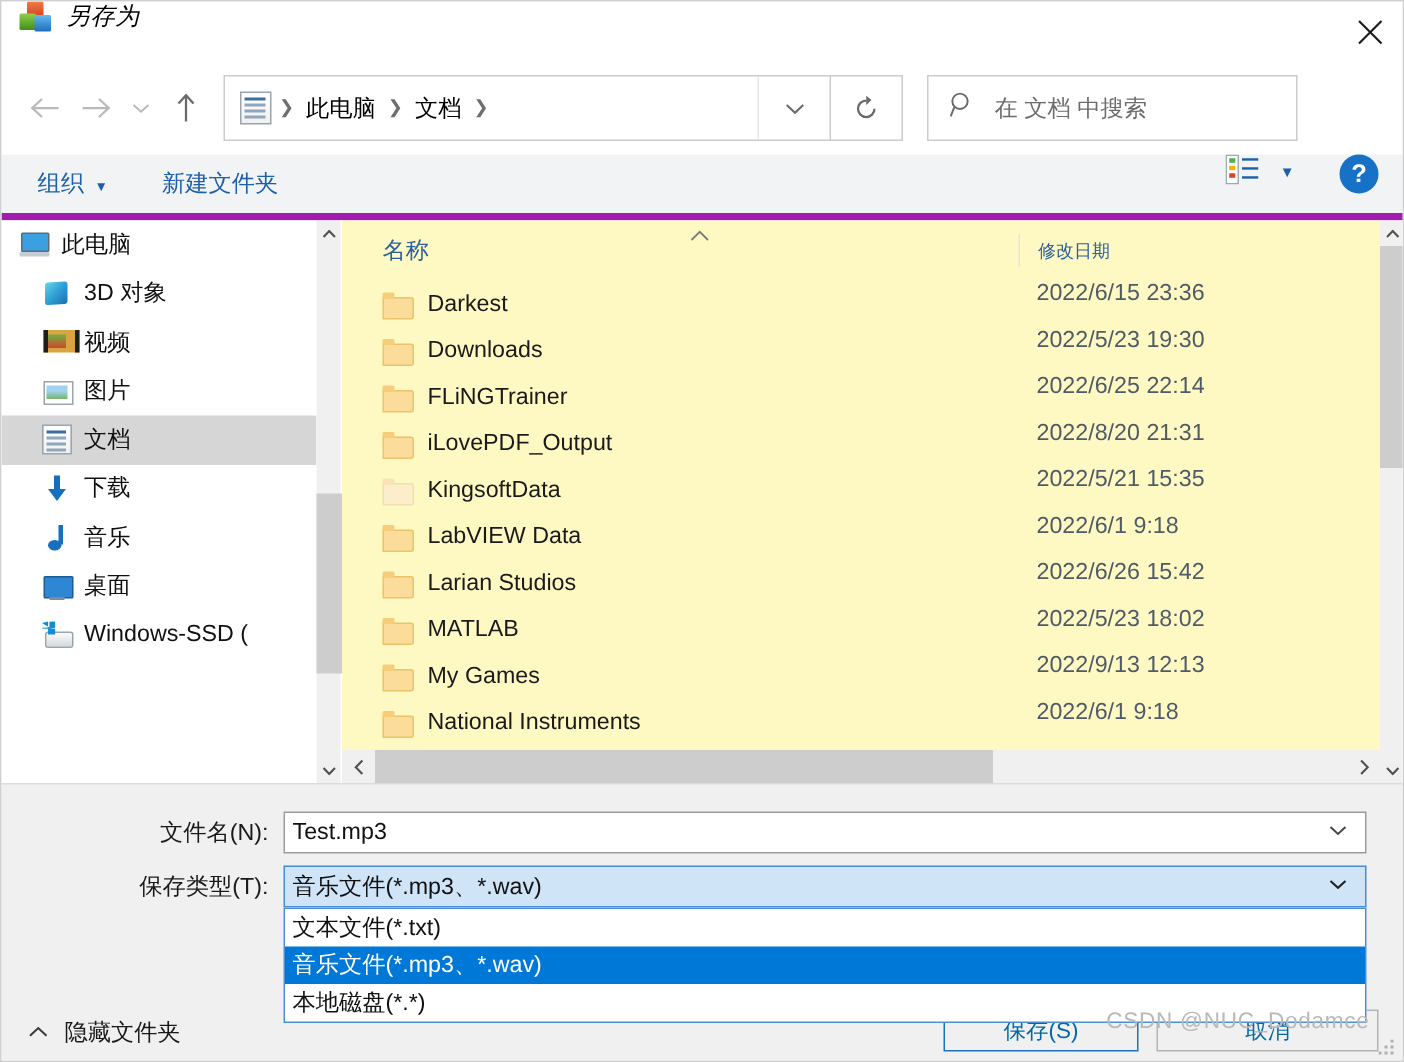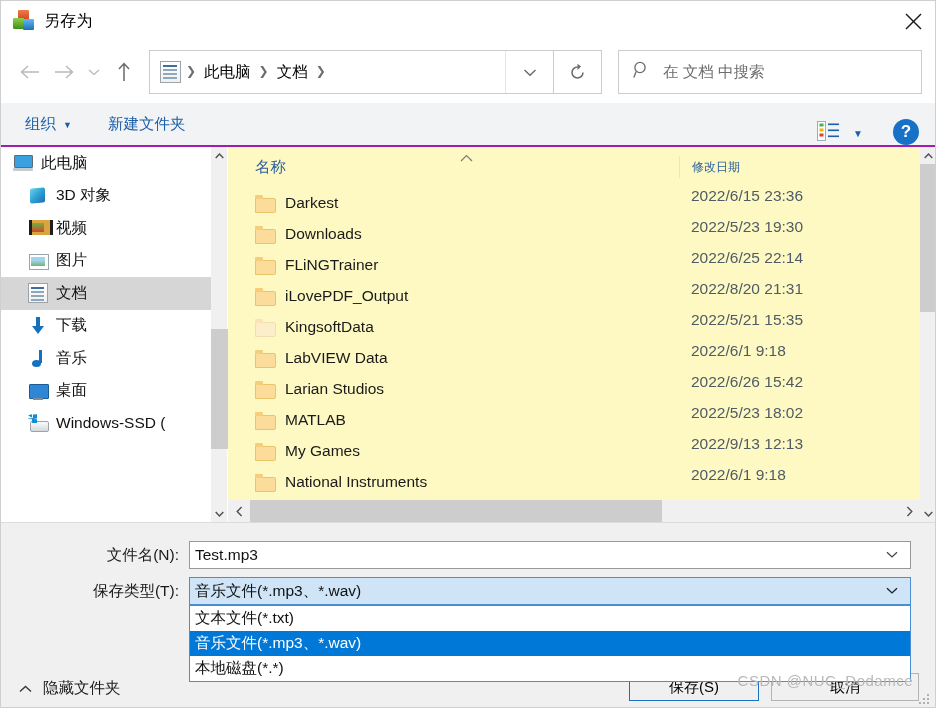--- a/index.html
+++ b/index.html
@@ -15,21 +15,21 @@
     background: #ffffff;
     border: 1px solid #cfcfcf;
     overflow: hidden;
   }
 
   
   #titlebar {
     position: absolute; left: 0; top: 0;
     width: 936px; height: 40px;
     background: #ffffff;
-    display: flex; align-items: center;
+    display: flex; align-items: flex-start; font-style: italic;
   }
   #title-icon {
     margin-left: 12px; width: 22px; height: 22px;
     position: relative; flex: none;
   }
   #title-text {
     margin-left: 9px; font-size: 16px; color: #000000;
     letter-spacing: 0.3px;
   }
   #close-btn {
@@ -83,37 +83,37 @@
   }
   #refresh-btn {
     width: 48px; height: 44px; flex: none;
     border: 1px solid #cccccc; border-left: none;
     background: #fff;
     display: flex; align-items: center; justify-content: center;
     cursor: pointer;
   }
   #searchbox {
     margin-left: 16px;
-    width: 304px; height: 44px; flex: none;
+    width: 247px; height: 44px; flex: none;
     border: 1px solid #cccccc; background: #fff;
     display: flex; align-items: center;
     cursor: text;
   }
   #search-icon { margin-left: 14px; flex: none; }
   #search-placeholder {
     margin-left: 12px; font-size: 15.5px; color: #6d6d6d;
   }
 
   
   #cmdbar {
     position: absolute; left: 0; top: 102px;
     width: 936px; height: 44px;
     background: #f2f3f5;
-    border-bottom: 2px solid #a21caf;
-    display: flex; align-items: flex-end;
+    border-bottom: 5px solid #a21caf;
+    display: flex; align-items: flex-start;
   }
   .cmd-item {
     font-size: 15.5px; color: #1d5fa8;
     display: flex; align-items: center; cursor: pointer;
     height: 100%;
     padding: 0 10px;
   }
   #cmd-organize { margin-left: 14px; }
   #cmd-newfolder { margin-left: 16px; }
   .cmd-caret {
@@ -348,21 +348,21 @@
   }
   #btn-cancel {
     position: absolute; left: 770px; top: 672px;
     width: 148px; height: 28px;
     border: 1px solid #b4b4b4; background: #f0f0f0;
     z-index: 20;
   }
   .btn-label {
     width: 100%; height: 100%;
     display: flex; align-items: center; justify-content: center;
-    font-size: 15px; color: #000000;
+    font-size: 15px; color: #0369a1;
   }
 
   
   #watermark {
     position: absolute; right: 22px; bottom: 18px;
     font-size: 15px; color: #b8b8b8;
     letter-spacing: 0.5px;
     z-index: 60;
     user-select: none;
     white-space: nowrap;

